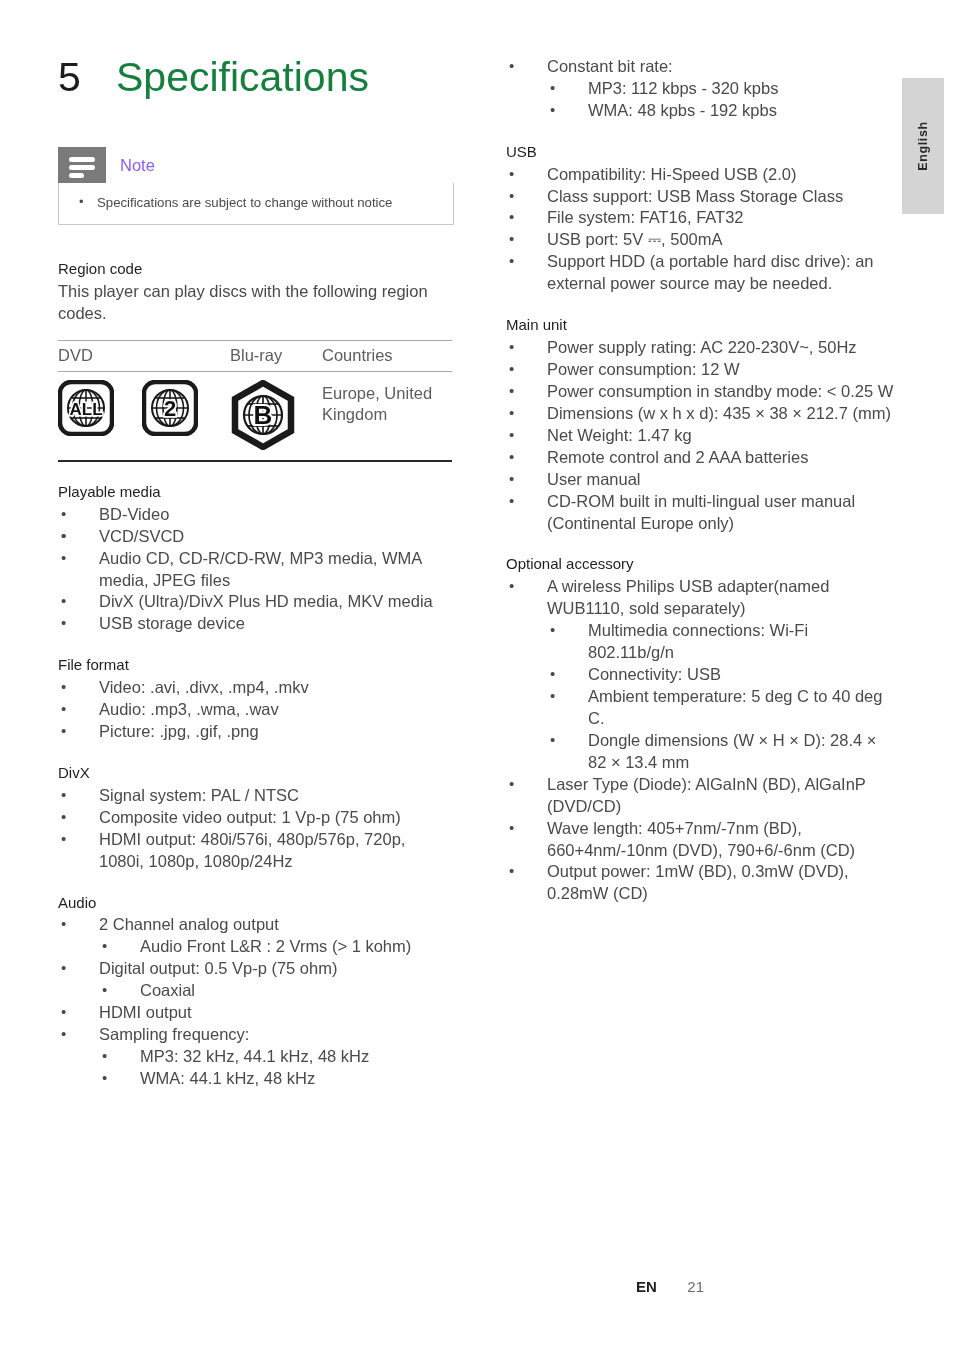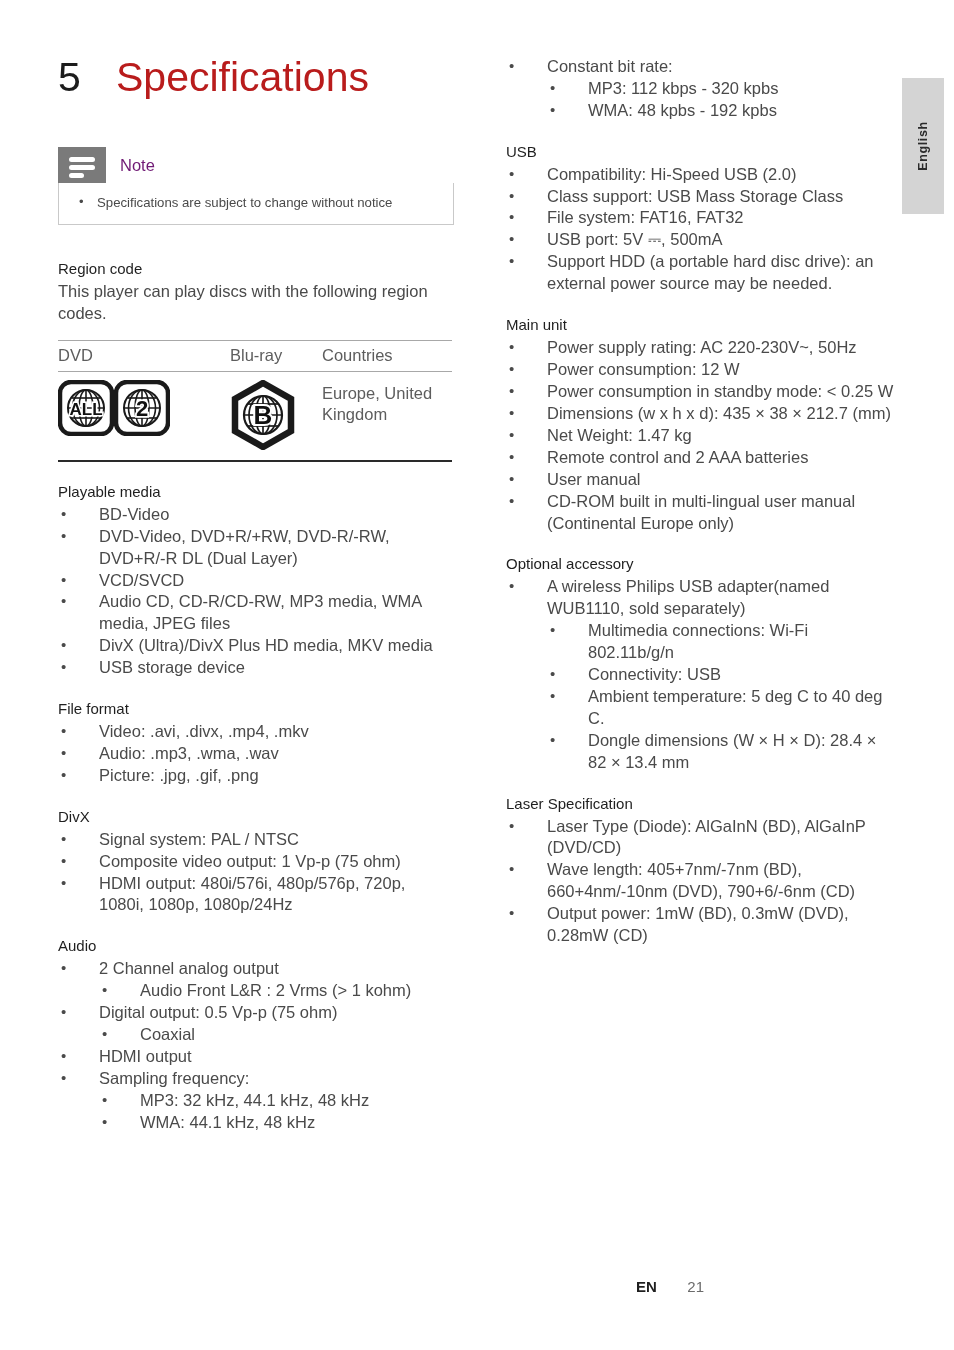--- a/index.html
+++ b/index.html
@@ -49,21 +49,21 @@
     font-size: 41px;
     font-weight: normal;
     color: #1c1c1c;
     width: 58px;
     flex: none;
     line-height: 1.05;
   }
   .chapter-title {
     font-size: 41px;
     font-weight: normal;
-    color: #b91c1c;
+    color: #15803d;
     line-height: 1.05;
   }
 
   
   .note { margin: 0 0 34px 0; }
   .note-head {
     display: flex;
     align-items: stretch;
     height: 36px;
   }
@@ -82,21 +82,21 @@
     border-radius: 2.5px;
   }
   .note-icon i.b1 { top: 10px; width: 26px; }
   .note-icon i.b2 { top: 18px; width: 26px; }
   .note-icon i.b3 { top: 26px; width: 15px; }
   .note-title {
     display: flex;
     align-items: center;
     padding-left: 14px;
     font-size: 16.5px;
-    color: #701a75;
+    color: #8b5cf6;
   }
   .note-body {
     border: 1px solid #c9c9c9;
     border-top: none;
     padding: 11px 10px 12px 10px;
   }
   .note-body ul { margin: 0; padding: 0; list-style: none; }
   .note-body li {
     position: relative;
     padding-left: 28px;
@@ -176,21 +176,21 @@
   .rt-c1 { width: 172px; flex: none; }
   .rt-c2 { width: 92px; flex: none; }
   .rt-c3 { width: 130px; flex: none; }
   .rt-body { display: flex; padding: 8px 0 0 0; align-items: flex-start; }
   .rt-body .rt-c3 {
     font-size: 16.5px;
     color: #5d5d5d;
     line-height: 1.33;
     padding-top: 3px;
   }
-  .dvd-icons { display: flex; gap: 0; }
+  .dvd-icons { display: flex; gap: 28px; }
 
   
   .footer {
     position: absolute;
     left: 0;
     top: 1278px;
     width: 762px;
     text-align: right;
     padding-right: 58px;
   }
@@ -293,21 +293,21 @@
         </div>
         <div class="rt-c3">Europe, United Kingdom</div>
       </div>
       <div class="rt-rule-bot"></div>
     </div>
 
     <div id="left-sections">
         <h3 class="sec">Playable media</h3>
         <ul class="lvl1">
           <li><span class="bul">•</span><span>BD-Video</span></li>
-          <li><span class="bul">•</span><span>DVD-Video, DVD+R/+RW, DVD-R/-RW, DVD+R/-R DL (Dual Layer)</span></li>
+          <li><span class="bul">•</span></li>
           <li><span class="bul">•</span><span>VCD/SVCD</span></li>
           <li><span class="bul">•</span><span>Audio CD, CD-R/CD-RW, MP3 media, WMA media, JPEG files</span></li>
           <li><span class="bul">•</span><span>DivX (Ultra)/DivX Plus HD media, MKV media</span></li>
           <li><span class="bul">•</span><span>USB storage device</span></li>
         </ul>
         <h3 class="sec">File format</h3>
         <ul class="lvl1">
           <li><span class="bul">•</span><span>Video: .avi, .divx, .mp4, .mkv</span></li>
           <li><span class="bul">•</span><span>Audio: .mp3, .wma, .wav</span></li>
           <li><span class="bul">•</span><span>Picture: .jpg, .gif, .png</span></li>
@@ -387,21 +387,20 @@
           <li><span class="bul">•</span><span>A wireless Philips USB adapter(named WUB1110, sold separately)</span></li>
         </ul>
         <div class="sub-wrap">
           <ul class="lvl2">
             <li><span class="bul">•</span><span>Multimedia connections: Wi-Fi 802.11b/g/n</span></li>
             <li><span class="bul">•</span><span>Connectivity: USB</span></li>
             <li><span class="bul">•</span><span>Ambient temperature: 5 deg C to 40 deg C.</span></li>
             <li><span class="bul">•</span><span>Dongle dimensions (W × H × D): 28.4 × 82 × 13.4 mm</span></li>
           </ul>
         </div>
-        <h3 class="sec">Laser Specification</h3>
         <ul class="lvl1">
           <li><span class="bul">•</span><span>Laser Type (Diode): AlGaInN (BD), AlGaInP (DVD/CD)</span></li>
           <li><span class="bul">•</span><span>Wave length: 405+7nm/-7nm (BD), 660+4nm/-10nm (DVD), 790+6/-6nm (CD)</span></li>
           <li><span class="bul">•</span><span>Output power: 1mW (BD), 0.3mW (DVD), 0.28mW (CD)</span></li>
         </ul>
       </div>
   </div>
 
   <div class="footer">
     <span class="en">EN</span>

